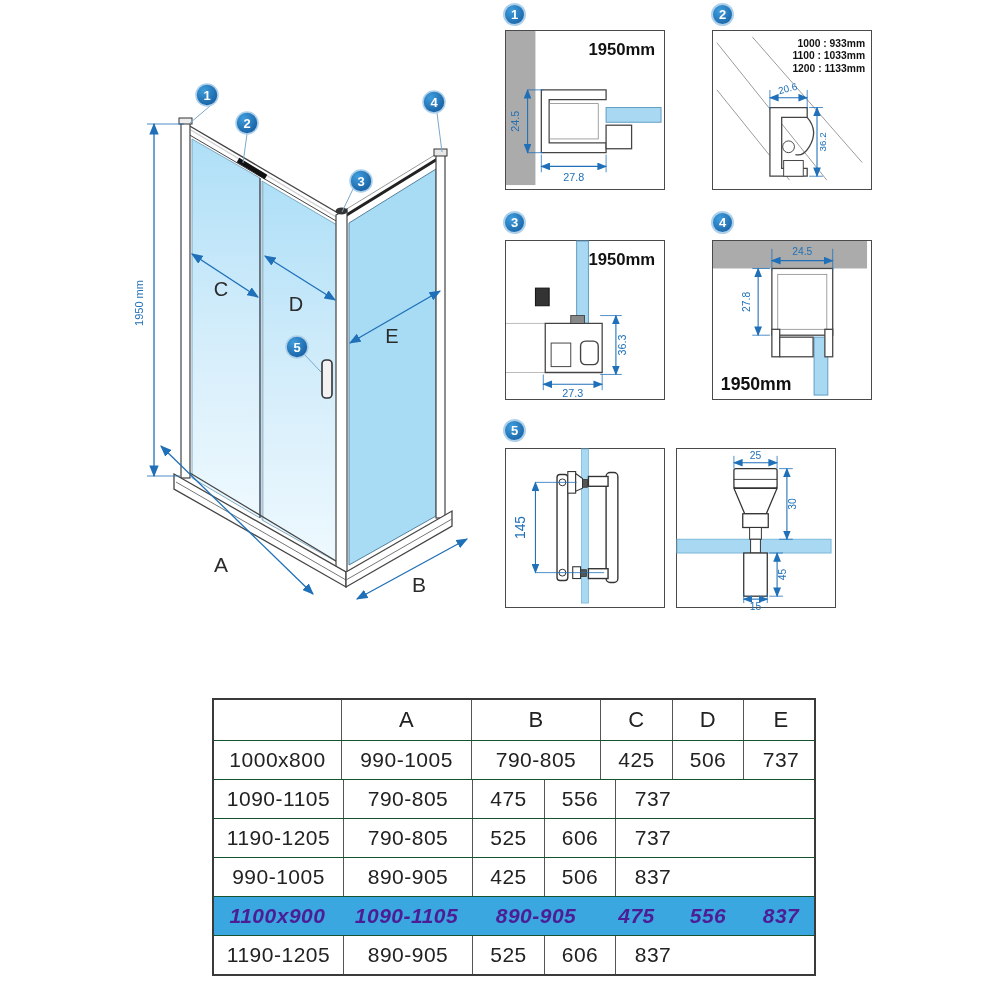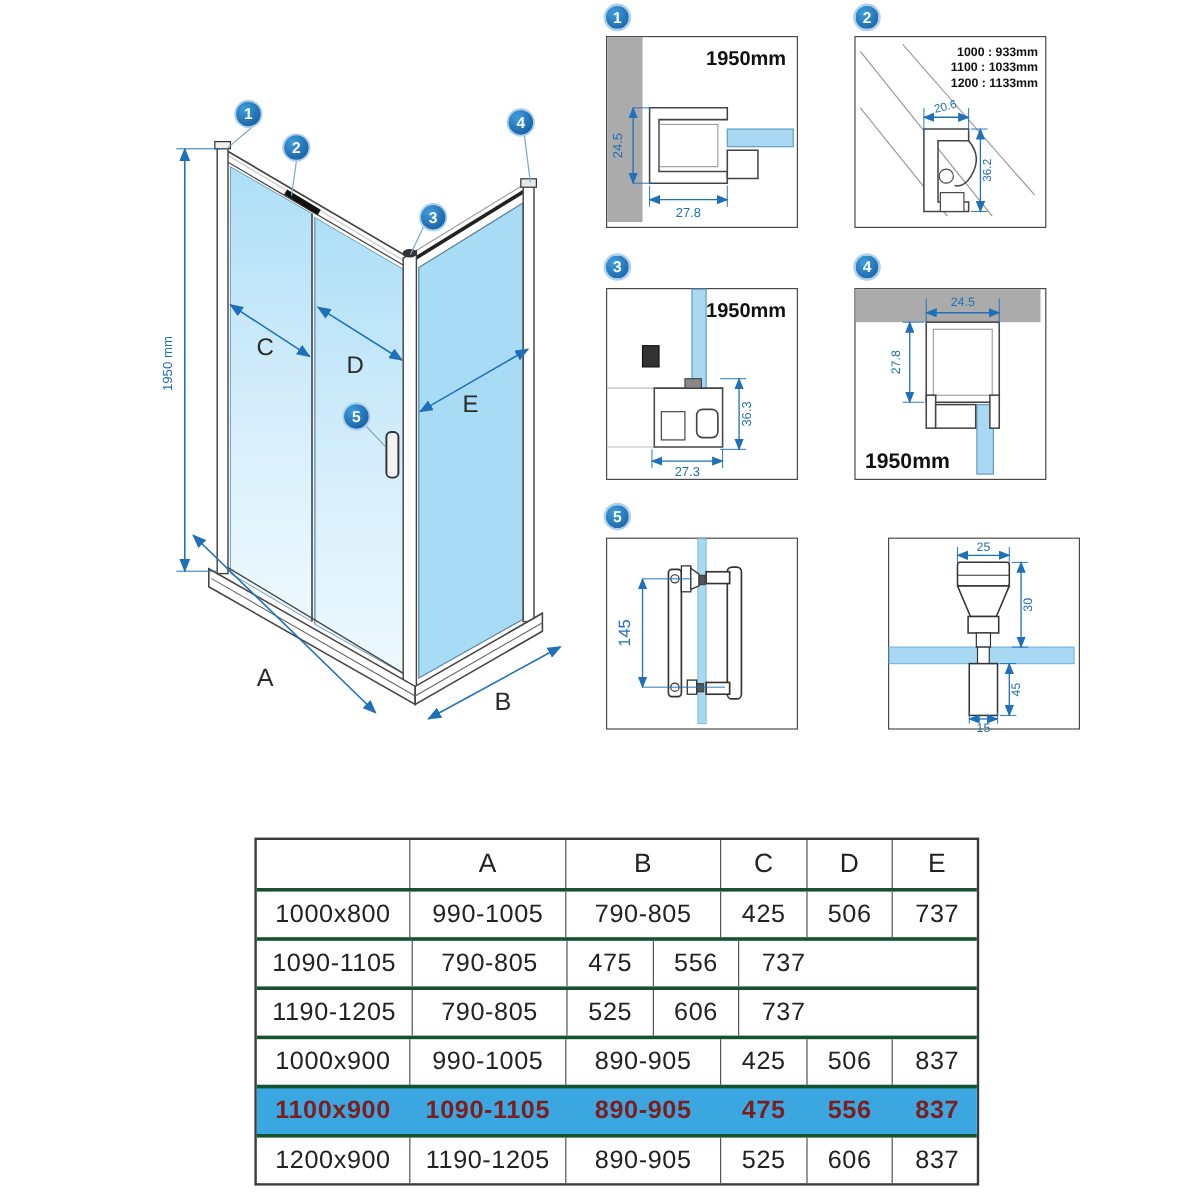--- a/index.html
+++ b/index.html
@@ -9,30 +9,30 @@
   .main-diagram{position:absolute;left:130px;top:75px;width:350px;height:540px;}
   .main-diagram svg{overflow:visible;}
   .panel{position:absolute;width:160px;height:160px;border:1.5px solid #4a4a4a;box-sizing:border-box;background:#fff;}
   .panel svg{position:absolute;left:0;top:0;overflow:visible;}
   .badge{position:absolute;width:23px;height:23px;border-radius:50%;
          background:radial-gradient(circle at 35% 30%,#3f9ddc,#135a9d);
          border:2px solid #aed0ea;color:#fff;font-weight:bold;font-size:13px;
          display:flex;align-items:center;justify-content:center;box-sizing:border-box;}
   
   .spec-table{position:absolute;left:212px;top:698px;width:604px;border:2px solid #3a3a3a;box-sizing:border-box;background:#fff;}
-  .trow{display:flex;height:38px;border-top:3px solid #14532d;}
+  .trow{display:flex;height:38px;border-top:1px solid #14532d;}
   .trow.head{height:40px;border-top:none;}
   .tcell{display:flex;align-items:center;justify-content:center;border-right:1px solid #555;
          font-size:21px;color:#222;box-sizing:border-box;letter-spacing:0.5px;}
   .tcell:last-child{border-right:none;}
   .c0{flex:0 0 128px;} .c1{flex:0 0 130px;} .c2{flex:0 0 129px;}
   .c3{flex:0 0 72px;}  .c4{flex:0 0 71px;}  .c5{flex:0 0 74px;}
   .trow.head .tcell{font-size:22px;}
   .trow.hl{background:#3aa7e0;}
-  .trow.hl .tcell{border-right-color:transparent;font-weight:bold;color:#7f1d1d;}
+  .trow.hl .tcell{border-right-color:transparent;font-weight:bold;color:#4c1d95;font-style:italic;}
 </style>
 </head>
 <body>
 
 <div class="canvas">
 
   <svg style="position:absolute;width:0;height:0" aria-hidden="true">
     <defs>
       <marker id="ah" viewBox="0 0 10 8" refX="9" refY="4" markerWidth="9" markerHeight="7.2" orient="auto-start-reverse">
           <path d="M0,0 L10,4 L0,8 z" fill="#1f70b8"></path>
@@ -262,21 +262,21 @@
       </g>
       <g stroke="#1f70b8" stroke-width="1.1">
         <line x1="30" y1="34" x2="30" y2="126" marker-start="url(#ah)" marker-end="url(#ah)"></line>
         <line x1="30" y1="34" x2="72" y2="34" stroke-width="0.8"></line>
         <line x1="30" y1="126" x2="100" y2="126" stroke-width="0.8"></line>
       </g>
       <text x="19" y="80" transform="rotate(-90 19 80)" text-anchor="middle" font-size="14" fill="#1f70b8">145</text>
     </svg>
   </div>
 
-  <div class="panel" style="left:740px;top:448px">
+  <div class="panel" style="left:676px;top:448px">
     <svg viewBox="0 0 160 160" width="157" height="157">
       <rect x="0" y="92" width="157" height="14" fill="#a9d9f2" stroke="#79b7da" stroke-width="1"></rect>
       <g fill="#fff" stroke="#333" stroke-width="1.3">
         <rect x="58" y="20" width="44" height="20" rx="2"></rect>
         <line x1="58" y1="31" x2="102" y2="31" stroke-width="0.9"></line>
         <polygon points="58,40 102,40 91,66 69,66"></polygon>
         <rect x="67" y="66" width="26" height="14"></rect>
         <rect x="74" y="80" width="12" height="12" stroke-width="1"></rect>
         <rect x="75" y="92" width="10" height="14" stroke-width="1"></rect>
         <rect x="68" y="106" width="24" height="44"></rect>
@@ -327,37 +327,35 @@
       <div class="tcell c5">737</div>
     </div>
     <div class="trow">
       <div class="tcell c1">1190-1205</div>
       <div class="tcell c2">790-805</div>
       <div class="tcell c3">525</div>
       <div class="tcell c4">606</div>
       <div class="tcell c5">737</div>
     </div>
     <div class="trow">
-      <div class="tcell c0">1000x900</div>
       <div class="tcell c1">990-1005</div>
       <div class="tcell c2">890-905</div>
       <div class="tcell c3">425</div>
       <div class="tcell c4">506</div>
       <div class="tcell c5">837</div>
     </div>
     <div class="trow hl">
       <div class="tcell c0">1100x900</div>
       <div class="tcell c1">1090-1105</div>
       <div class="tcell c2">890-905</div>
       <div class="tcell c3">475</div>
       <div class="tcell c4">556</div>
       <div class="tcell c5">837</div>
     </div>
     <div class="trow">
-      <div class="tcell c0">1200x900</div>
       <div class="tcell c1">1190-1205</div>
       <div class="tcell c2">890-905</div>
       <div class="tcell c3">525</div>
       <div class="tcell c4">606</div>
       <div class="tcell c5">837</div>
     </div>
   </div>
 
 </div>
 

